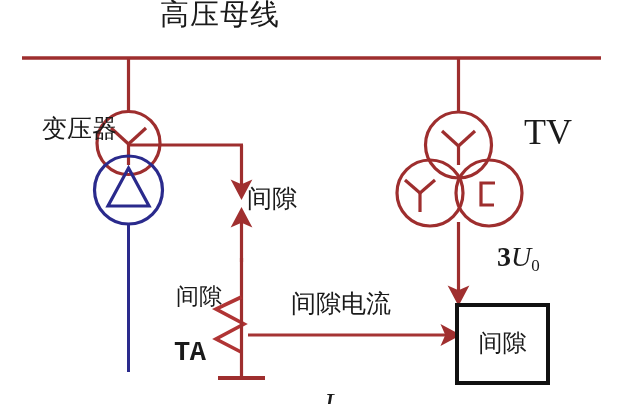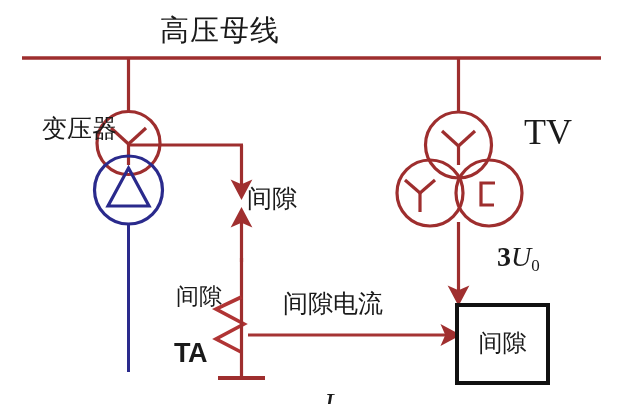--- a/index.html
+++ b/index.html
@@ -27,21 +27,21 @@
     white-space: pre;
     line-height: 1.02;
     color: #1a1a1a;
   }
   .lbl-cjk {
     font-family: "DejaVu Sans", "Liberation Sans", sans-serif;
     font-weight: 400;
   }
   #lbl-busbar {
     left: 160px;
-    top: 16px;
+    top: 0;
     font-size: 29px;
     letter-spacing: 1px;
   }
   #lbl-transformer {
     left: 42px;
     top: 114px;
     font-size: 25px;
     width: 30px;
     text-align: center;
     line-height: 1.16;
@@ -56,26 +56,26 @@
     top: 283px;
     font-size: 23px;
     width: 42px;
     text-align: center;
     line-height: 1.13;
   }
   #lbl-ta {
     left: 174px;
     top: 340px;
     font-size: 27px;
-    font-family: Liberation Sans, sans-serif;
+    font-family: Liberation Mono, monospace;
     font-weight: 700;
     letter-spacing: -0.5px;
   }
   #lbl-gap-current {
-    left: 283px;
+    left: 291px;
     top: 291px;
     font-size: 25px;
   }
   #lbl-i0 {
     left: 324px;
     top: 345px;
     font-size: 29px;
     font-style: italic;
     font-family: "Liberation Serif", "DejaVu Serif", serif;
     margin-top: 44px;

